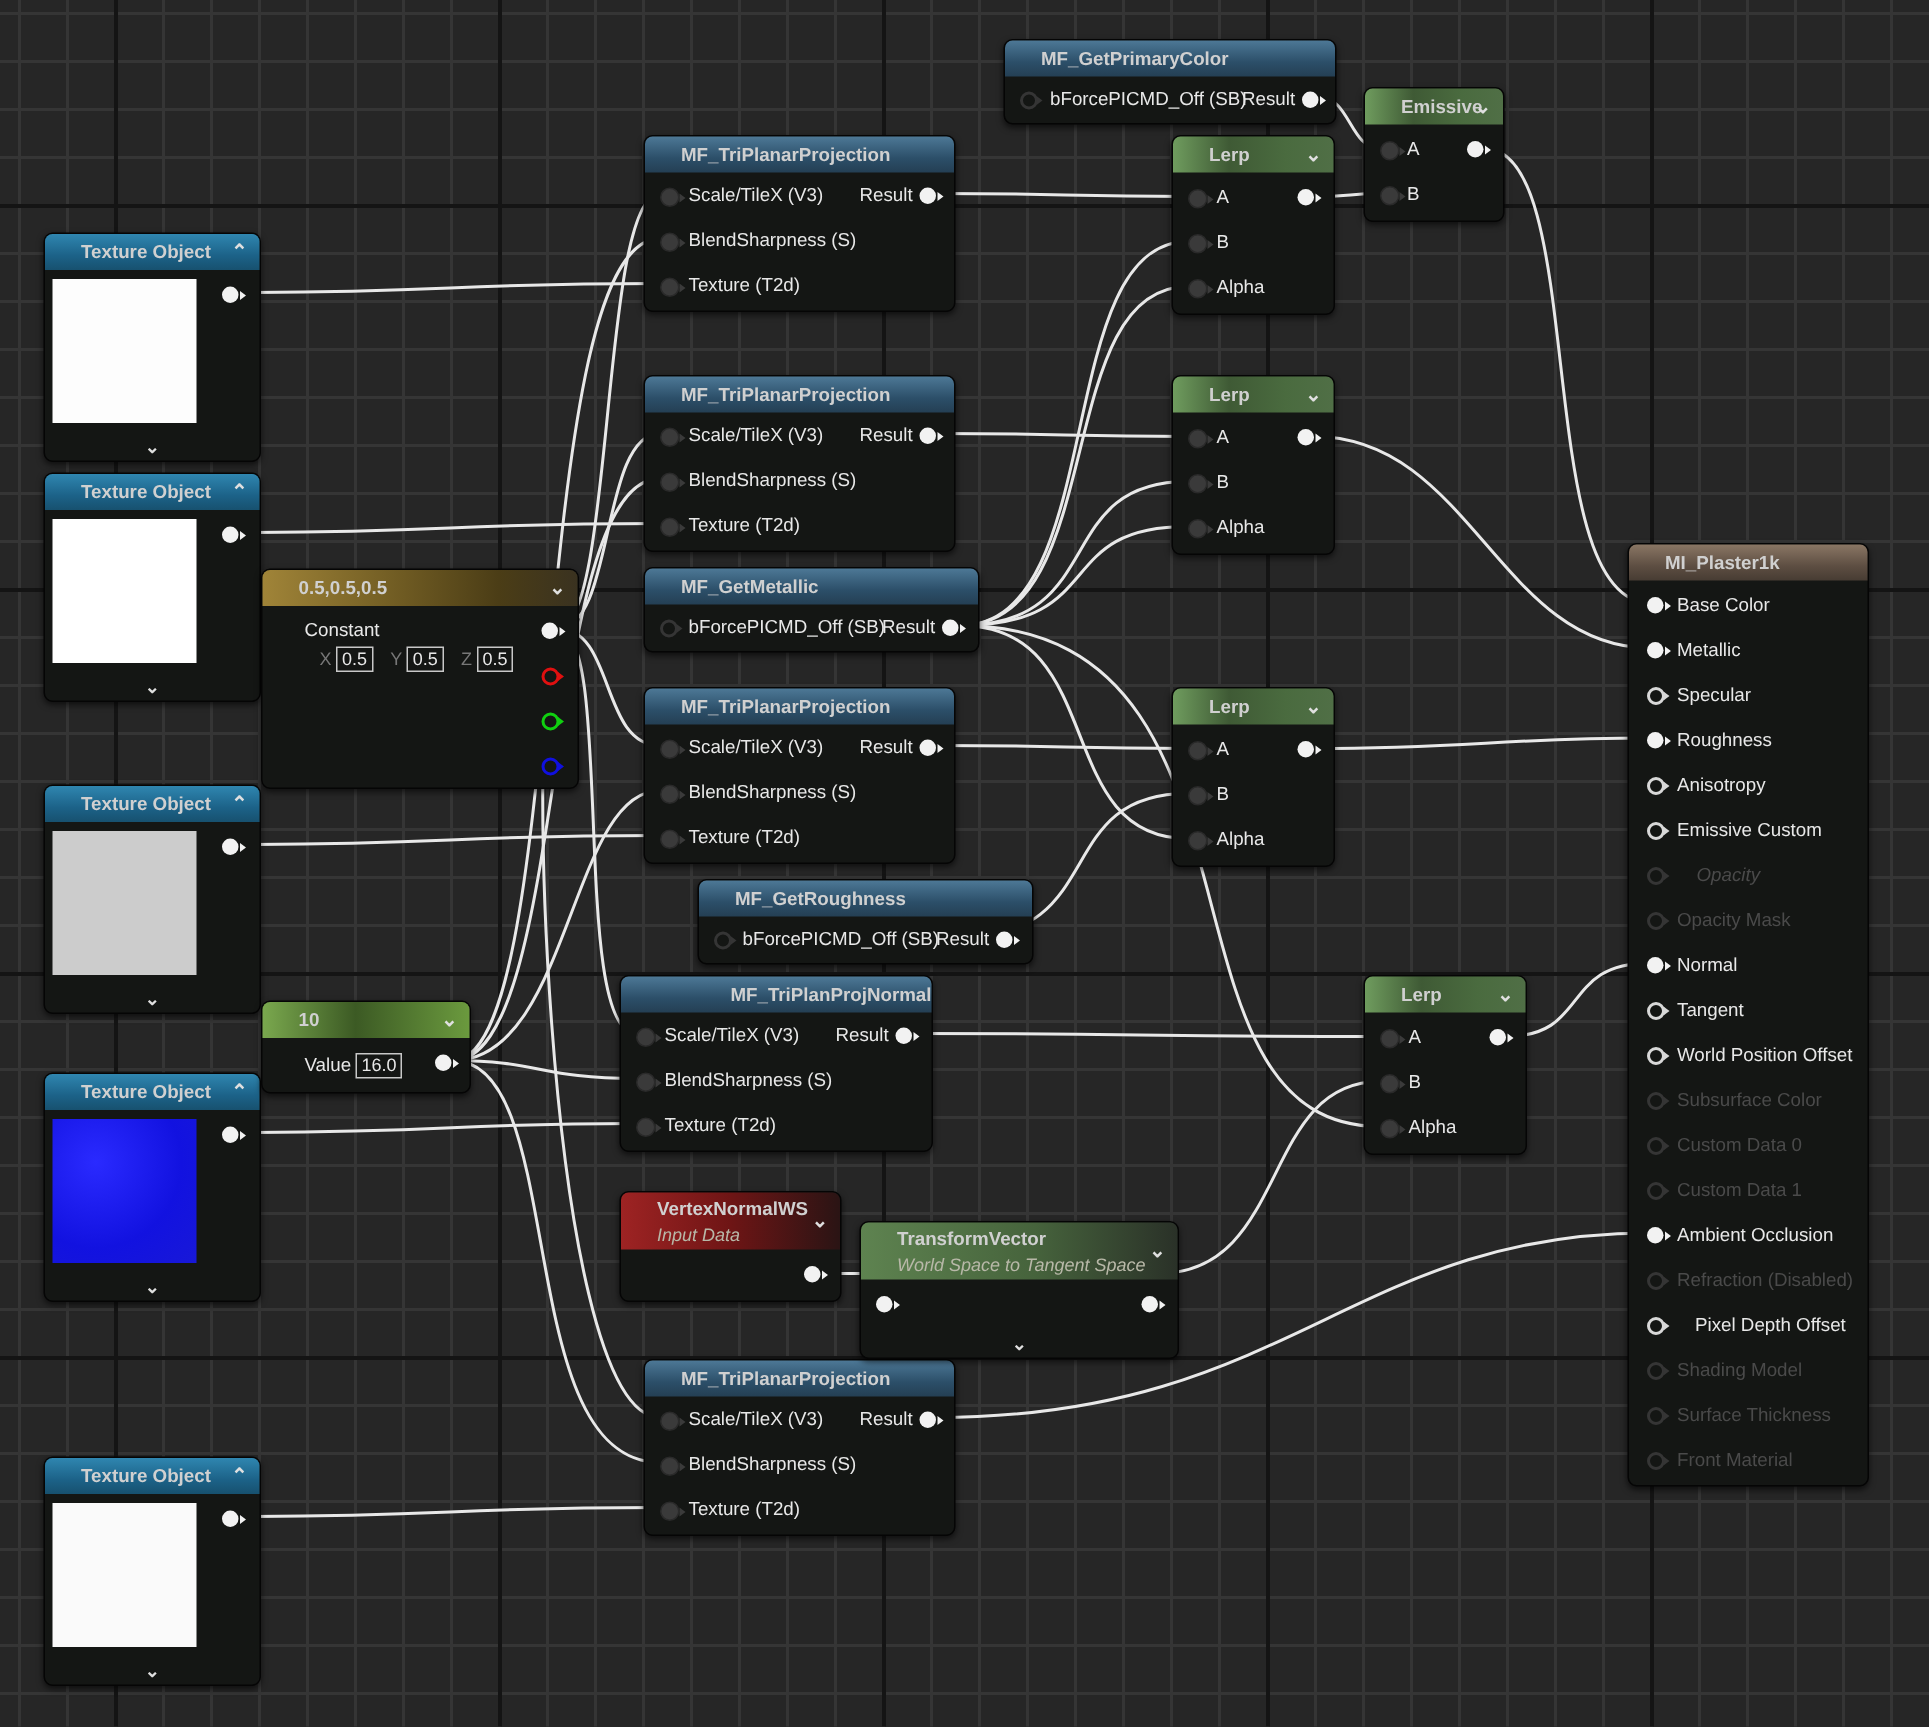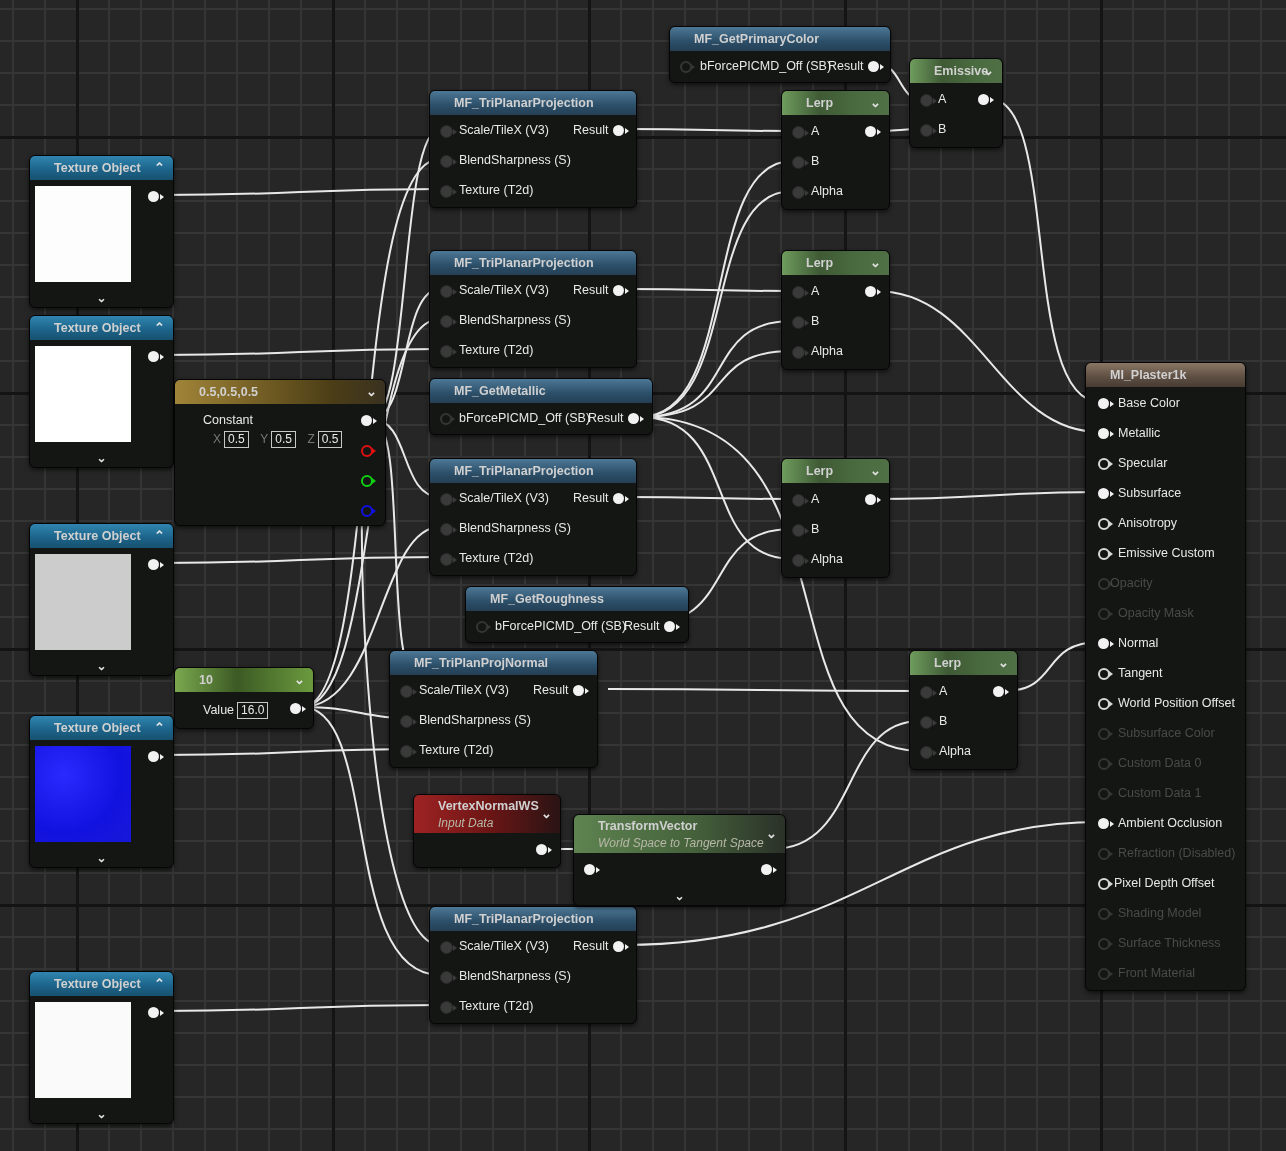--- a/index.html
+++ b/index.html
@@ -218,21 +218,21 @@
   <span class="pin in-empty" style="left:10px;top:94px;"></span>
   <div class="row" style="left:29px;top:89px;">Texture (T2d)</div>
 </div>
 <div class="node" style="left:429px;top:586px;width:222px;height:55px;margin-left:36px;">
   <div class="hdr blue"><span>MF_GetRoughness</span></div>
   <span class="pin hollow-dark" style="left:10px;top:34px;"></span>
   <div class="row" style="left:29px;top:29px;">bForcePICMD_Off (SB)</div>
   <div class="row" style="left:158px;top:29px;">Result</div>
   <span class="pin out" style="left:198px;top:34px;"></span>
 </div>
-<div class="node" style="left:389px;top:650px;width:207px;height:116px;">
+<div class="node" style="left:413px;top:650px;width:207px;height:116px;text-align:right;">
   <div class="hdr blue"><span>MF_TriPlanProjNormal</span></div>
   <span class="pin in-empty" style="left:10px;top:34px;"></span>
   <div class="row" style="left:29px;top:29px;">Scale/TileX (V3)</div>
   <div class="row" style="left:143px;top:29px;">Result</div>
   <span class="pin out" style="left:183px;top:34px;"></span>
   <span class="pin in-empty" style="left:10px;top:64px;"></span>
   <div class="row" style="left:29px;top:59px;">BlendSharpness (S)</div>
   <span class="pin in-empty" style="left:10px;top:94px;"></span>
   <div class="row" style="left:29px;top:89px;">Texture (T2d)</div>
 </div>
@@ -304,47 +304,47 @@
 <div class="node" style="left:1085px;top:362px;width:159px;height:627px;">
   <div class="hdr mat"><span>MI_Plaster1k</span></div>
   <div id="mat-inputs">
       <span class="pin fill" style="left: 12px; top: 35px;"></span>
       <div class="row" style="left: 32px; top: 30px;">Base Color</div>
       <span class="pin fill" style="left: 12px; top: 65px;"></span>
       <div class="row" style="left: 32px; top: 60px;">Metallic</div>
       <span class="pin hollow" style="left: 12px; top: 95px;"></span>
       <div class="row" style="left: 32px; top: 90px;">Specular</div>
       <span class="pin fill" style="left: 12px; top: 125px;"></span>
-      <div class="row" style="left: 32px; top: 120px;">Subsurface</div>
+      <div class="row" style="left: 32px; top: 120px;">Roughness</div>
       <span class="pin hollow" style="left: 12px; top: 155px;"></span>
       <div class="row" style="left: 32px; top: 150px;">Anisotropy</div>
       <span class="pin hollow" style="left: 12px; top: 185px;"></span>
       <div class="row" style="left: 32px; top: 180px;">Emissive Custom</div>
       <span class="pin hollow-dark" style="left: 12px; top: 215px;"></span>
-      <div class="row dim" style="left: 24px; top: 210px;">Opacity</div>
+      <div class="row dim" style="left: 45px; top: 210px; font-style: italic;">Opacity</div>
       <span class="pin hollow-dark" style="left: 12px; top: 245px;"></span>
       <div class="row dim" style="left: 32px; top: 240px;">Opacity Mask</div>
       <span class="pin fill" style="left: 12px; top: 275px;"></span>
       <div class="row" style="left: 32px; top: 270px;">Normal</div>
       <span class="pin hollow" style="left: 12px; top: 305px;"></span>
       <div class="row" style="left: 32px; top: 300px;">Tangent</div>
       <span class="pin hollow" style="left: 12px; top: 335px;"></span>
       <div class="row" style="left: 32px; top: 330px;">World Position Offset</div>
       <span class="pin hollow-dark" style="left: 12px; top: 365px;"></span>
       <div class="row dim" style="left: 32px; top: 360px;">Subsurface Color</div>
       <span class="pin hollow-dark" style="left: 12px; top: 395px;"></span>
       <div class="row dim" style="left: 32px; top: 390px;">Custom Data 0</div>
       <span class="pin hollow-dark" style="left: 12px; top: 425px;"></span>
       <div class="row dim" style="left: 32px; top: 420px;">Custom Data 1</div>
       <span class="pin fill" style="left: 12px; top: 455px;"></span>
       <div class="row" style="left: 32px; top: 450px;">Ambient Occlusion</div>
       <span class="pin hollow-dark" style="left: 12px; top: 485px;"></span>
       <div class="row dim" style="left: 32px; top: 480px;">Refraction (Disabled)</div>
       <span class="pin hollow" style="left: 12px; top: 515px;"></span>
-      <div class="row" style="left: 28px; top: 510px;">Pixel Depth Offset</div>
+      <div class="row" style="left: 44px; top: 510px;">Pixel Depth Offset</div>
       <span class="pin hollow-dark" style="left: 12px; top: 545px;"></span>
       <div class="row dim" style="left: 32px; top: 540px;">Shading Model</div>
       <span class="pin hollow-dark" style="left: 12px; top: 575px;"></span>
       <div class="row dim" style="left: 32px; top: 570px;">Surface Thickness</div>
       <span class="pin hollow-dark" style="left: 12px; top: 605px;"></span>
       <div class="row dim" style="left: 32px; top: 600px;">Front Material</div>
     </div>
 </div>
 
 </body></html>

